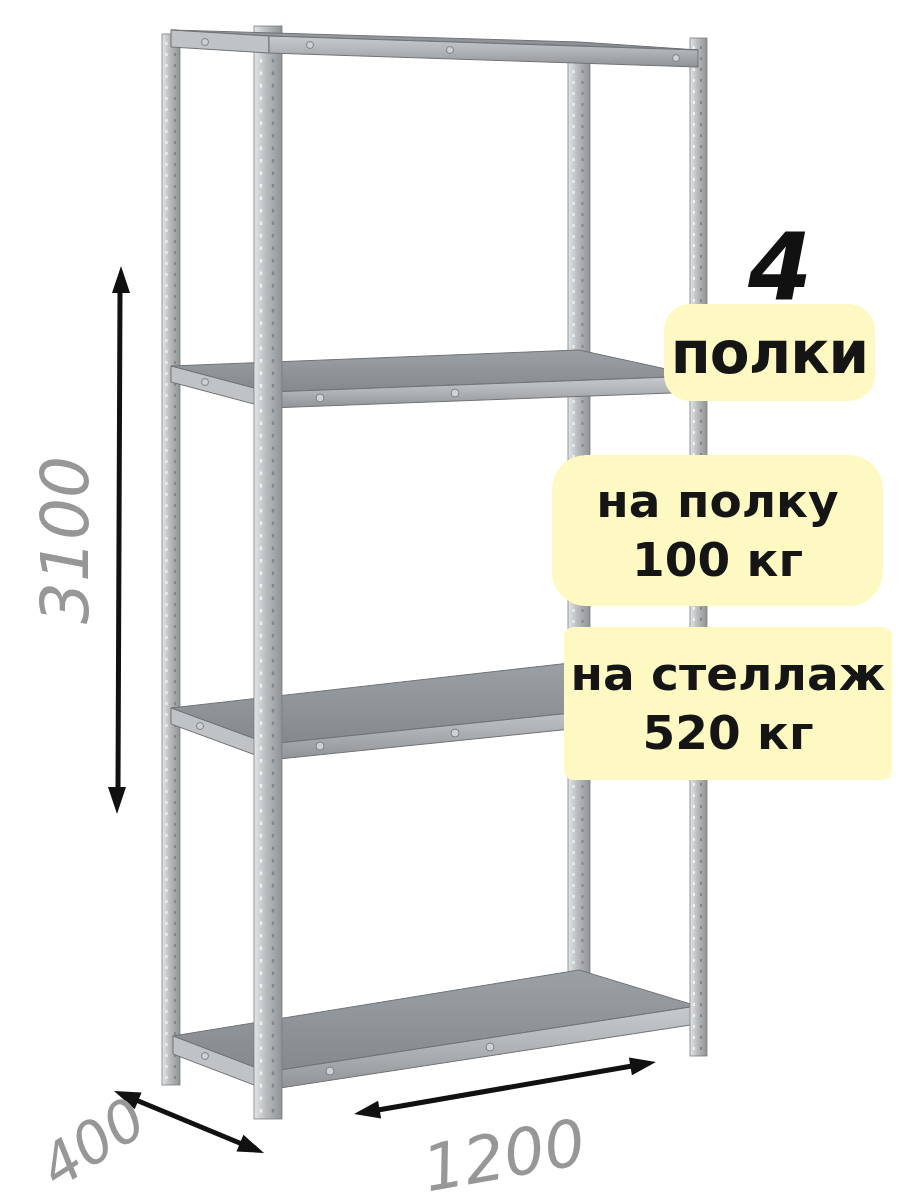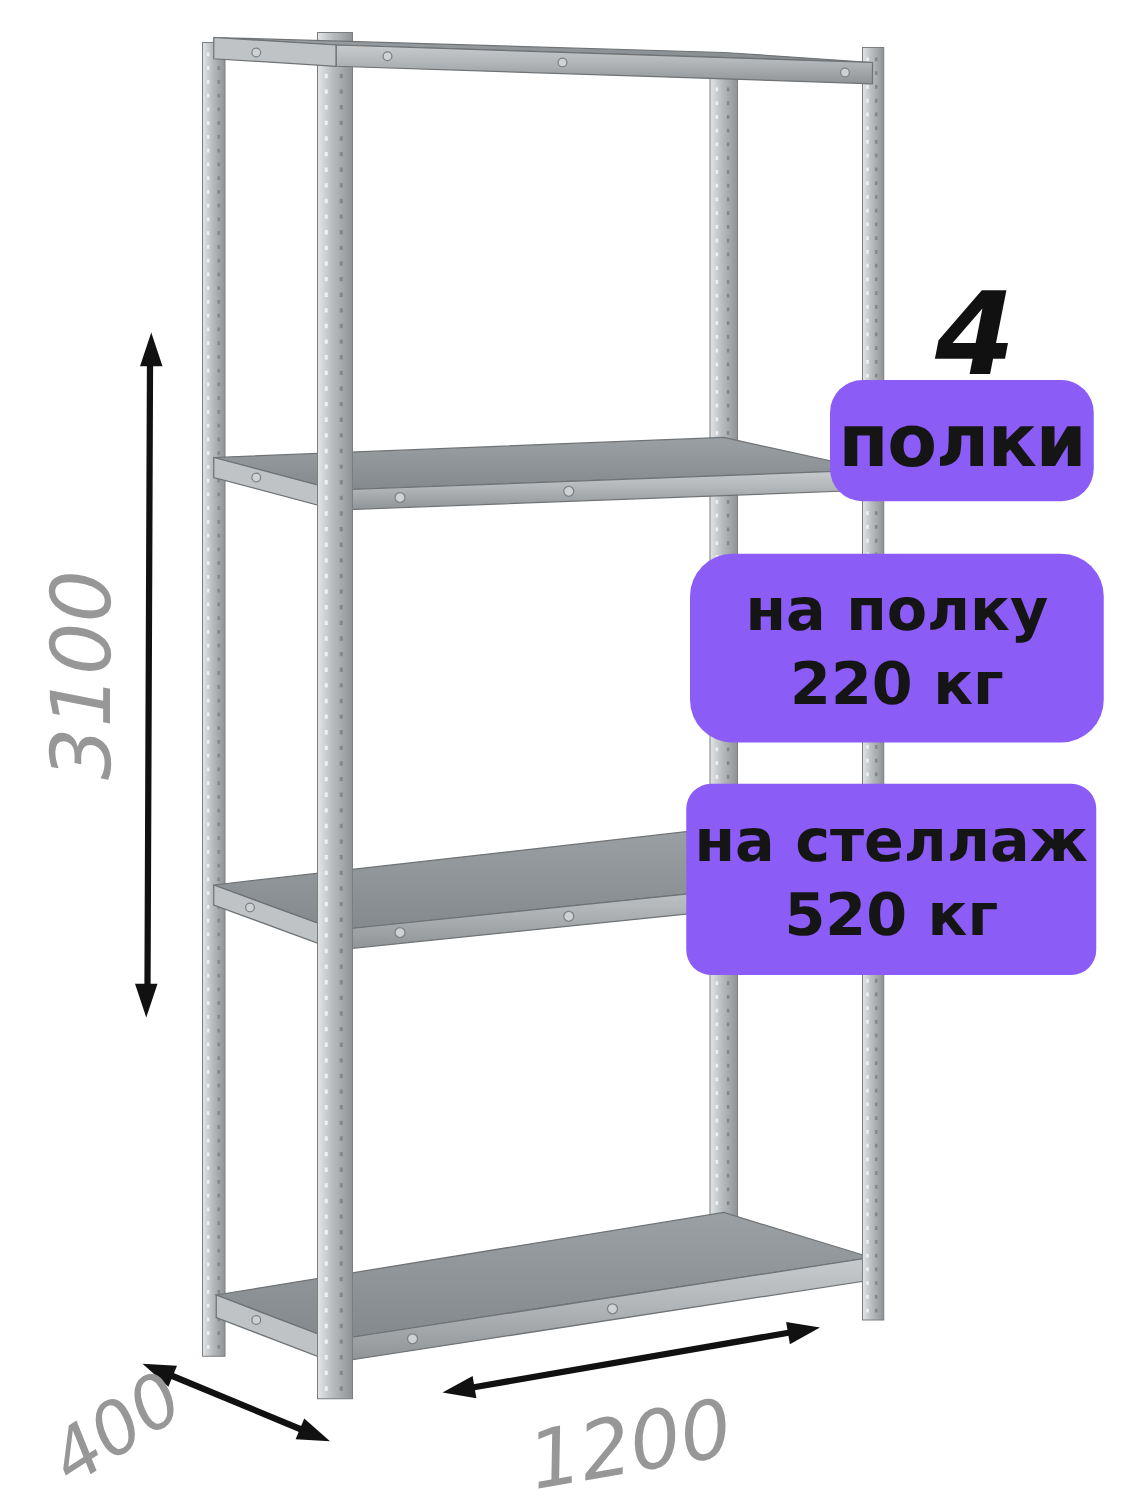--- a/index.html
+++ b/index.html
@@ -24,45 +24,45 @@
     width: 120px;
     text-align: center;
     font-size: 92px;
     line-height: 1;
     font-weight: bold;
     font-style: italic;
     color: #111111;
   }
   .badge {
     position: absolute;
-    background: #8b5cf6;
+    background: #fef9c3;
     color: #151515;
     font-weight: bold;
     text-align: center;
     display: flex;
     flex-direction: column;
     align-items: center;
     justify-content: center;
   }
   .badge-count {
     left: 664px; top: 304px;
     width: 211px; height: 97px;
     border-radius: 26px;
     font-size: 58px;
     letter-spacing: -1px;
   }
   .badge-shelf-load {
-    left: 552px; top: 443px;
+    left: 552px; top: 455px;
     width: 331px; height: 151px;
     border-radius: 34px;
   }
   .badge-rack-load {
-    left: 549px; top: 627px;
+    left: 564px; top: 627px;
     width: 328px; height: 153px;
-    border-radius: 20px;
+    border-radius: 9px;
     text-align: center;
   }
   .load-line {
     font-size: 47px;
     line-height: 1.24;
     white-space: nowrap;
   }
   .dim-text {
     font-family: "DejaVu Sans", sans-serif;
     font-style: italic;
@@ -176,21 +176,21 @@
   </svg>
 
   <div class="count-number">4</div>
 
   <div class="badge badge-count">
     <span>полки</span>
   </div>
 
   <div class="badge badge-shelf-load">
     <span class="load-line">на полку</span>
-    <span class="load-line">220 кг</span>
+    <span class="load-line">100 кг</span>
   </div>
 
   <div class="badge badge-rack-load">
     <span class="load-line">на стеллаж</span>
     <span class="load-line">520 кг</span>
   </div>
 
 </div>
 
 </body></html>

